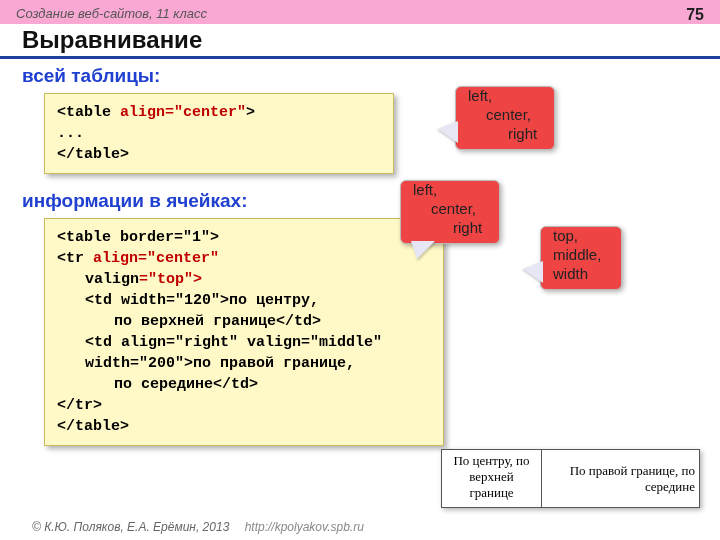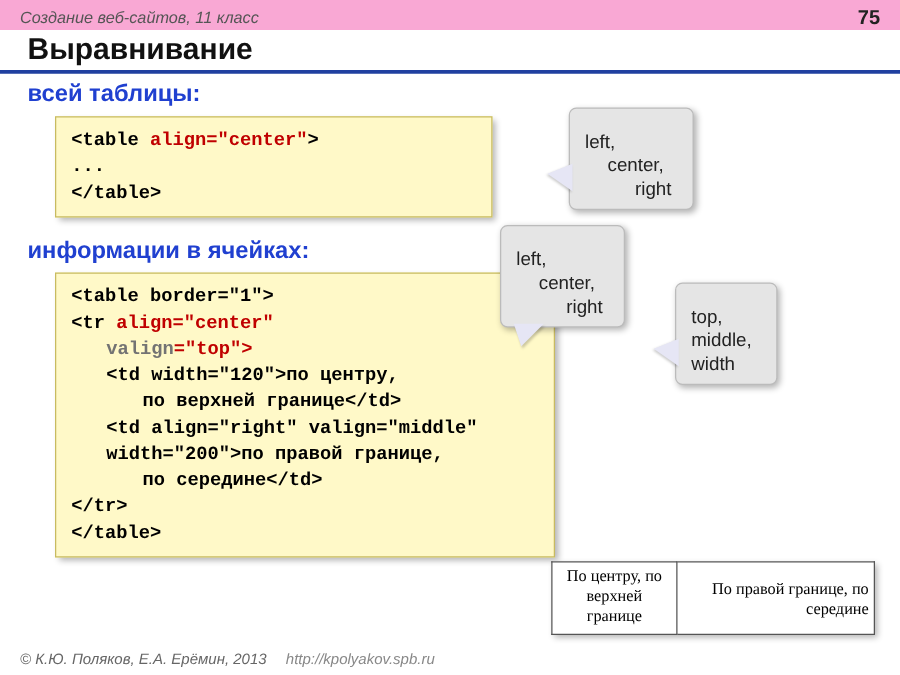--- a/index.html
+++ b/index.html
@@ -51,28 +51,28 @@
     font-size: 15px;
     font-weight: bold;
     color: #000;
     padding: 8px 12px;
     line-height: 1.4;
     position: relative;
   }
   .code1 { margin: 6px 0 0 44px; width: 350px; }
   .code2 { margin: 6px 0 0 44px; width: 400px; }
   .kw-red { color: #c00000; }
-  .kw-green { color: #737373; }
+  .kw-green { color: #000000; }
   .callout {
     position: absolute;
-    background: #e5e5e5;
+    background: #ef4444;
     border: 1px solid #bbb;
     border-radius: 6px;
     box-shadow: 2px 2px 5px rgba(0,0,0,0.3);
-    padding: 18px 12px 6px 12px;
+    padding: 0 12px 6px 12px;
     font-size: 15px;
     color: #222;
     line-height: 1.25;
   }
   .callout .tail {
     position: absolute;
     width: 0; height: 0;
   }
   .tail-left {
     left: -18px;
@@ -85,21 +85,21 @@
   .tail-bl {
     left: 10px;
     bottom: -16px;
     border-left: 6px solid transparent;
     border-right: 18px solid transparent;
     border-top: 18px solid #e6e6f5;
     filter: drop-shadow(1px 2px 1px rgba(0,0,0,0.2));
   }
   .footer {
     position: absolute;
-    left: 16px;
+    left: 32px;
     bottom: 6px;
     font-size: 12px;
     color: #666;
     font-style: italic;
   }
   .footer .url { color: #888; margin-left: 12px; }
   .example-table {
     position: absolute;
     right: 20px;
     bottom: 32px;

